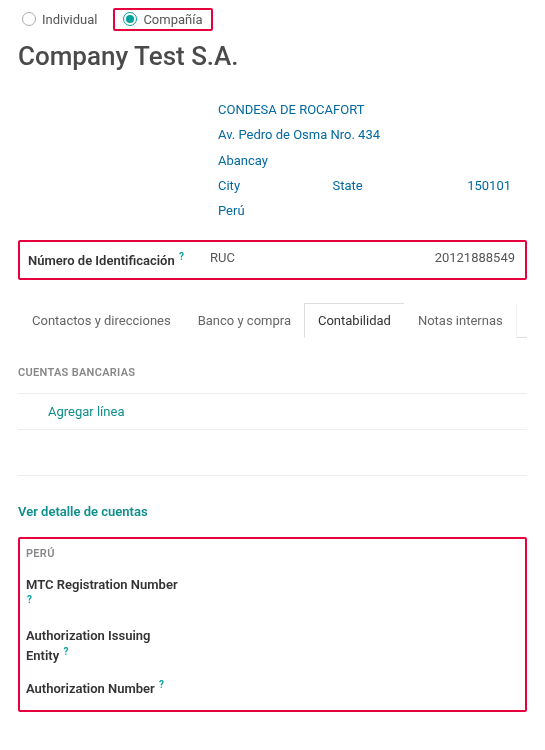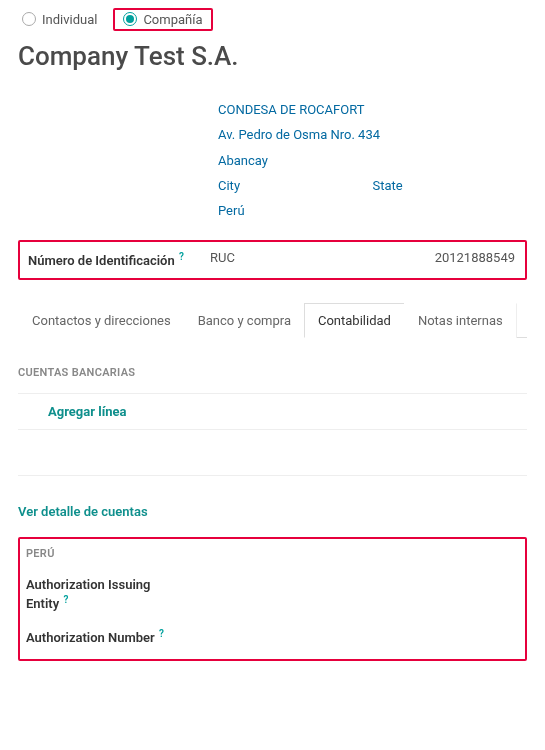--- a/index.html
+++ b/index.html
@@ -88,21 +88,21 @@
   .bank-table .thead {
     display: flex;
     padding: 6px 0 10px 30px;
     font-weight: 600;
     font-size: 13px;
     color: #333;
   }
   .bank-table .thead > div:nth-child(1) { flex: 0 0 180px; }
   .bank-table .thead > div:nth-child(2) { flex: 1; }
   .bank-table .thead > div:nth-child(3) { flex: 0 0 120px; }
-  .bank-table .tbody { border-top: 1px solid #eee; border-bottom: 1px solid #eee; font-weight: bold; }
+  .bank-table .tbody { border-top: 1px solid #eee; border-bottom: 1px solid #eee; }
   .bank-table .add-row {
     padding: 10px 0 10px 30px;
     color: #0e8f8c;
     font-size: 13px;
     cursor: pointer;
   }
   .spacer-row { height: 46px; border-bottom: 1px solid #eee; }
   .link-teal {
     color: #0e8f8c;
     font-weight: 600;
@@ -152,20 +152,21 @@
 
 
 <div>
   <div class="address-block">
     <div>CONDESA DE ROCAFORT</div>
     <div>Av. Pedro de Osma Nro. 434</div>
     <div>Abancay</div>
     <div class="address-row-csz">
       <span>City</span>
       <span>State</span>
+      <span class="zip">150101</span>
     </div>
     <div>Perú</div>
   </div>
 </div>
 
 
 <div class="ident-box hl-red">
   <div class="lbl">
     <span>Número de Identificación</span>
     <span class="help">?</span>
@@ -191,20 +192,24 @@
   <div class="spacer-row"></div>
 </div>
 
 
 <span class="link-teal">Ver detalle de cuentas</span>
 
 
 <div class="peru-box hl-red">
   <div class="sub-heading">PERÚ</div>
 
+  <div class="peru-field">
+    <span>MTC Registration Number</span>
+    <span class="help">?</span>
+  </div>
 
   <div class="peru-field">
     <span>Authorization Issuing Entity</span>
     <span class="help">?</span>
   </div>
 
   <div class="peru-field" style="margin-bottom:2px">
     <span>Authorization Number</span>
     <span class="help">?</span>
   </div>

